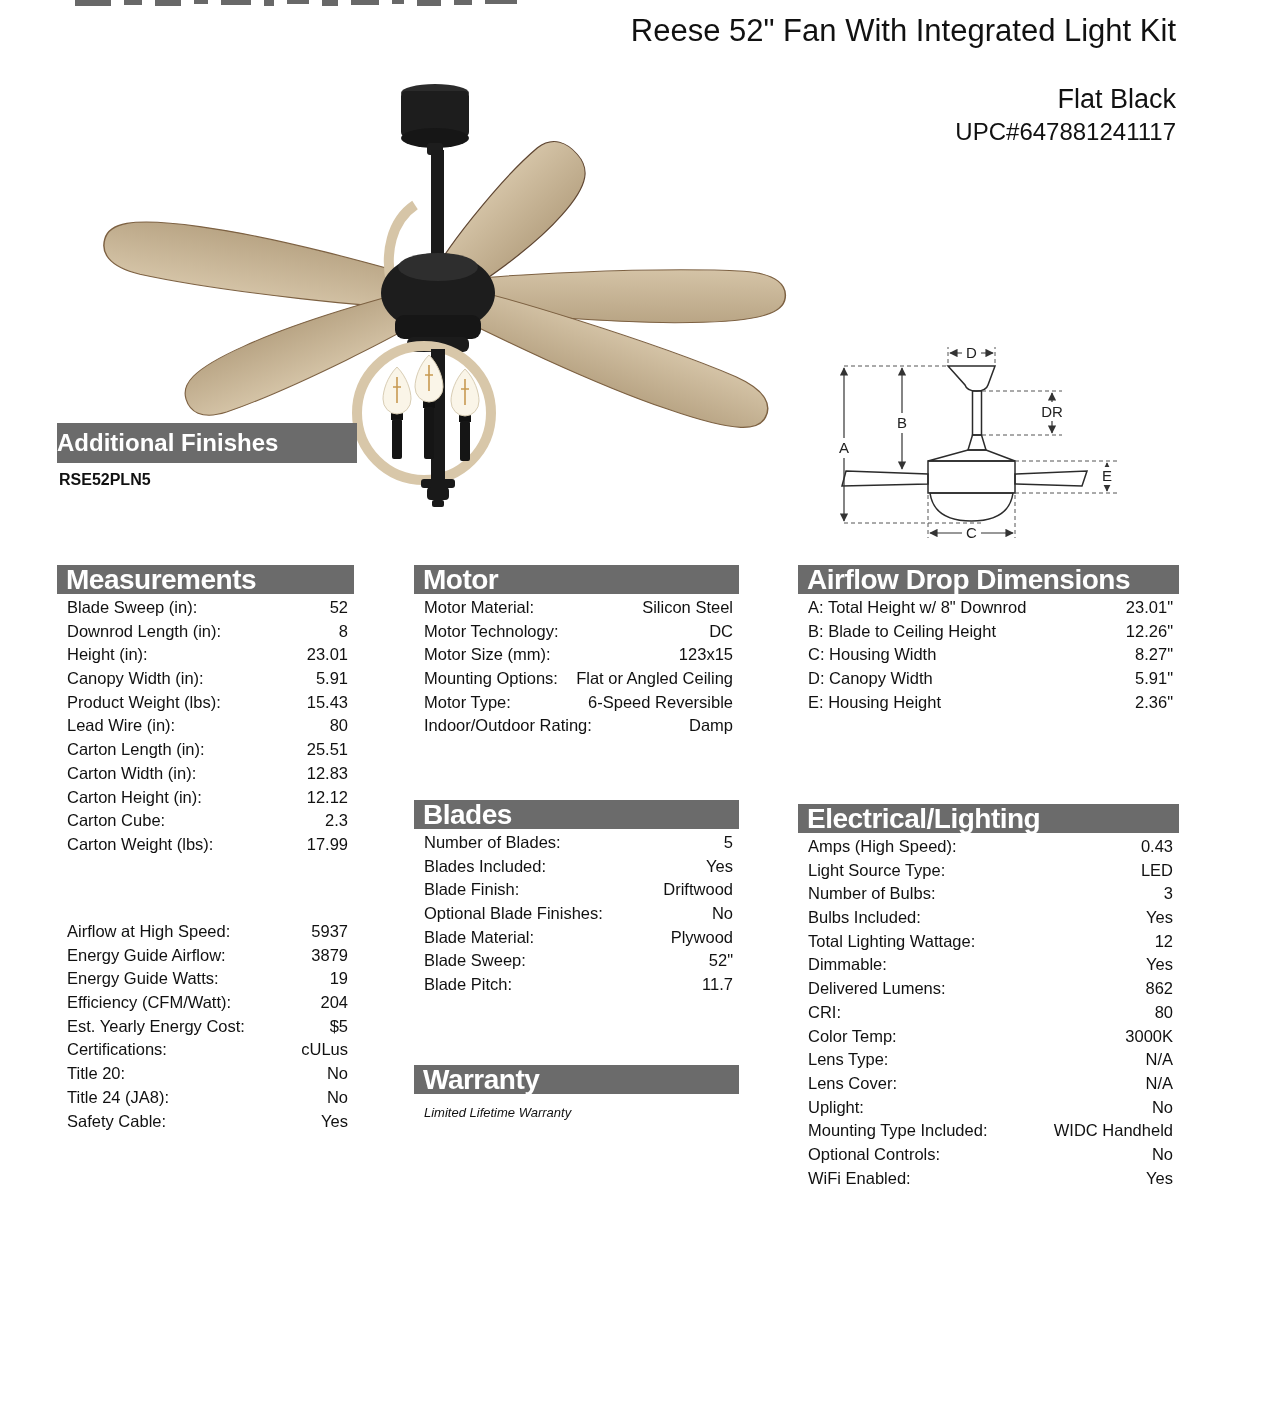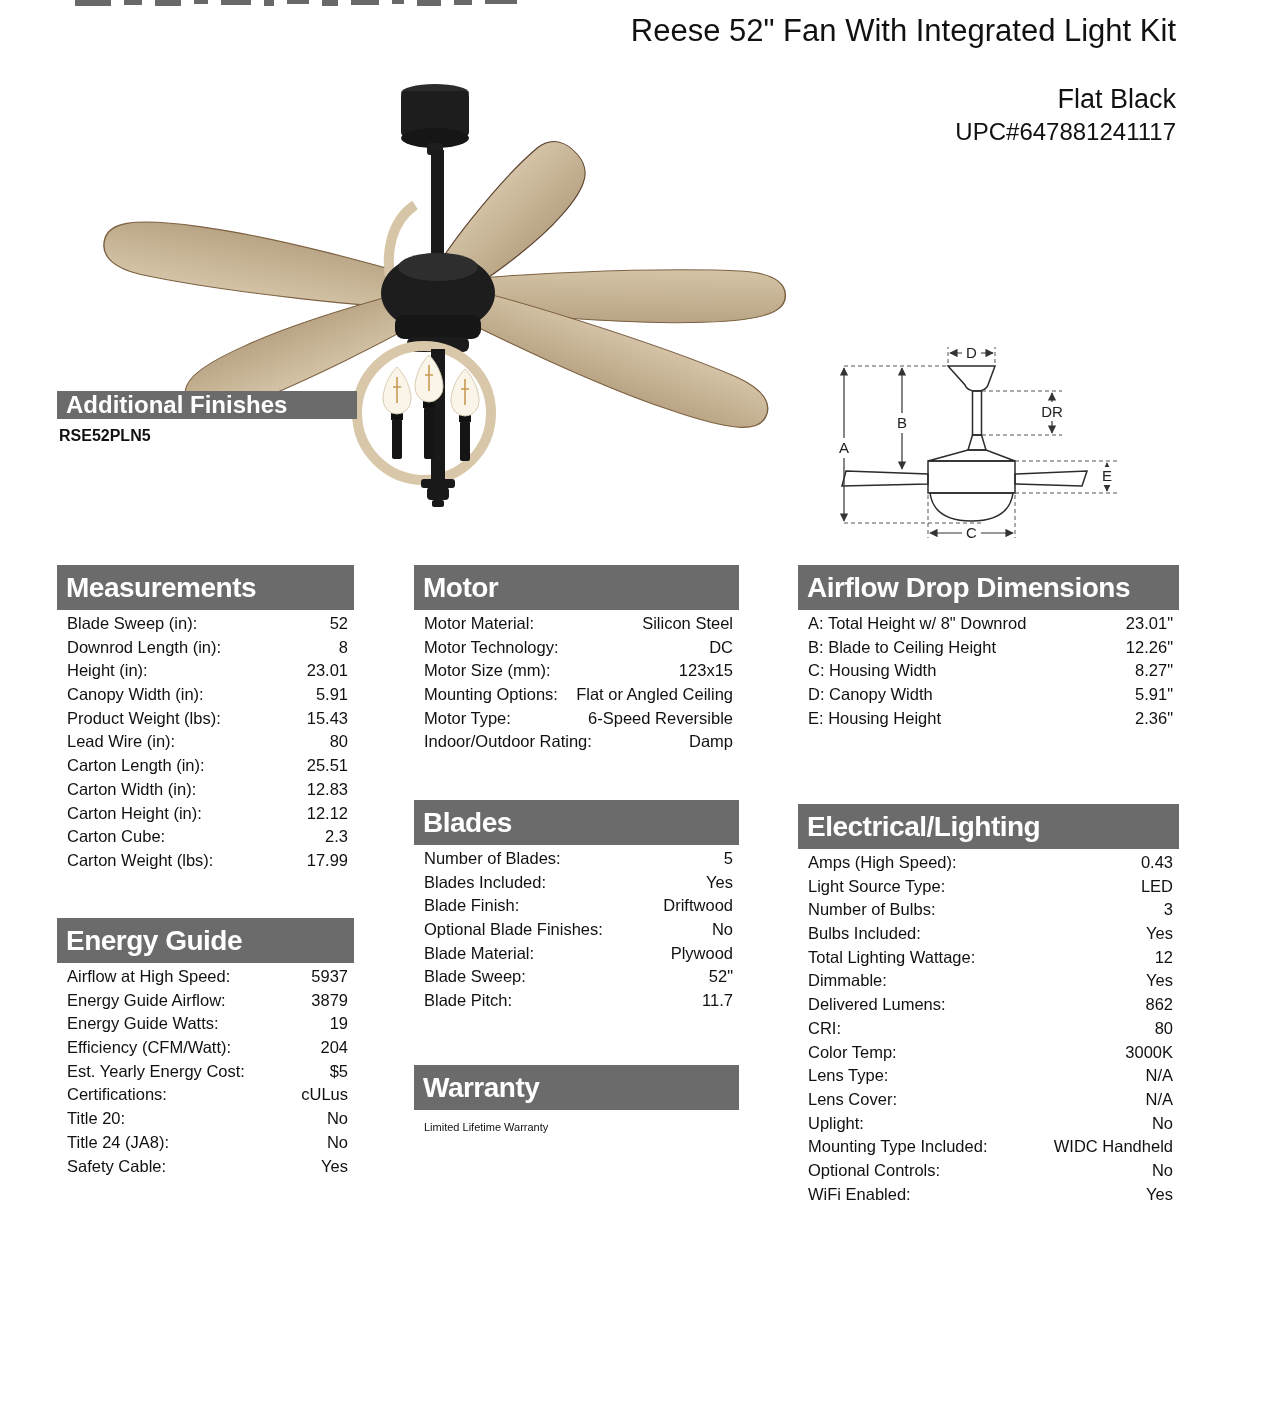--- a/index.html
+++ b/index.html
@@ -14,31 +14,31 @@
   .logo-frag span{display:inline-block;background:#4d4d4d;opacity:.85;}
 
   
   .title-block{position:absolute;top:12px;right:88px;text-align:right;}
   .title-main{font-size:31px;line-height:38px;white-space:nowrap;}
   .title-finish{font-size:27px;line-height:34px;margin-top:32px;}
   .title-upc{font-size:24px;line-height:32px;}
 
   
   .spec-header{
-    background:#6b6b6b;color:#fff;font-weight:bold;font-size:28px;height:45px;
+    background:#6b6b6b;color:#fff;font-weight:bold;font-size:28px;height:29px;
     display:flex;align-items:center;padding-left:9px;box-sizing:border-box;letter-spacing:-0.5px;white-space:nowrap;
   }
   .spec-rows{margin-top:4px;}
   .spec-row{display:flex;justify-content:space-between;align-items:flex-start;height:23.7px;
     font-size:16.5px;padding:0 6px 0 10px;}
   .spec-label,.spec-value{white-space:nowrap;}
-  .warranty-text{font-size:11px;padding:11px 0 0 10px;}
-
-  .af-header{background:#6b6b6b;color:#fff;font-weight:bold;font-size:24px;height:28px;
-    display:flex;align-items:center;padding-left:9px;box-sizing:border-box;}
+  .warranty-text{font-size:13px;padding:11px 0 0 10px;font-style:italic;}
+
+  .af-header{background:#6b6b6b;color:#fff;font-weight:bold;font-size:24px;height:40px;
+    display:flex;align-items:center;box-sizing:border-box;margin-top:32px;}
   .af-model{font-weight:bold;font-size:16px;padding:8px 0 0 2px;}
 
   svg{display:block;}
   .dim-label{font-size:15px;fill:#222;}
 </style>
 </head>
 <body>
 
 <div class="logo-frag">
   <span style="width:36px;height:6px;"></span>
@@ -232,23 +232,20 @@
         <span class="spec-value">2.3</span>
       </div>
       <div class="spec-row">
         <span class="spec-label">Carton Weight (lbs):</span>
         <span class="spec-value">17.99</span>
       </div>
     </div>
 </section>
 
 <section class="abs" style="left:57px;top:918px;width:297px;">
-  <div class="spec-header">
-    <span>Energy Guide</span>
-  </div>
   <div class="spec-rows">
       <div class="spec-row">
         <span class="spec-label">Airflow at High Speed:</span>
         <span class="spec-value">5937</span>
       </div>
       <div class="spec-row">
         <span class="spec-label">Energy Guide Airflow:</span>
         <span class="spec-value">3879</span>
       </div>
       <div class="spec-row">

